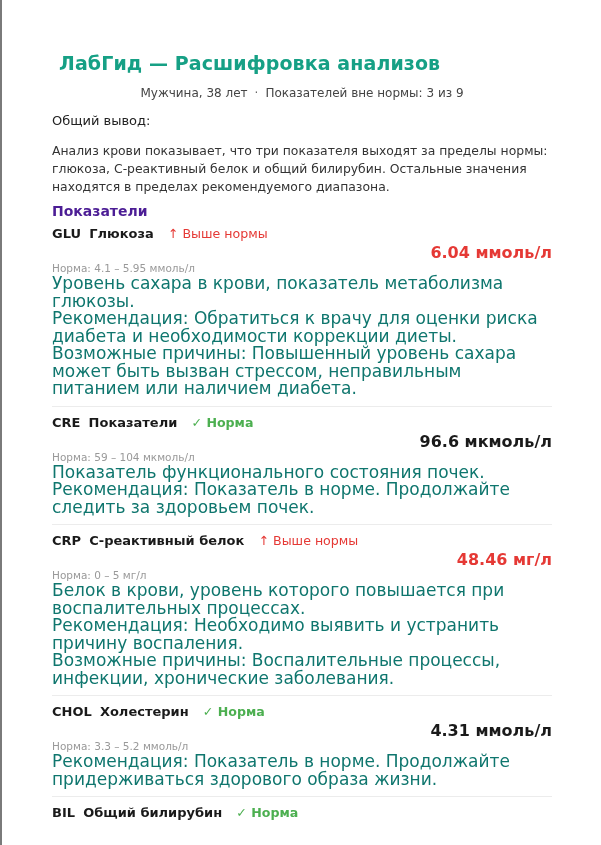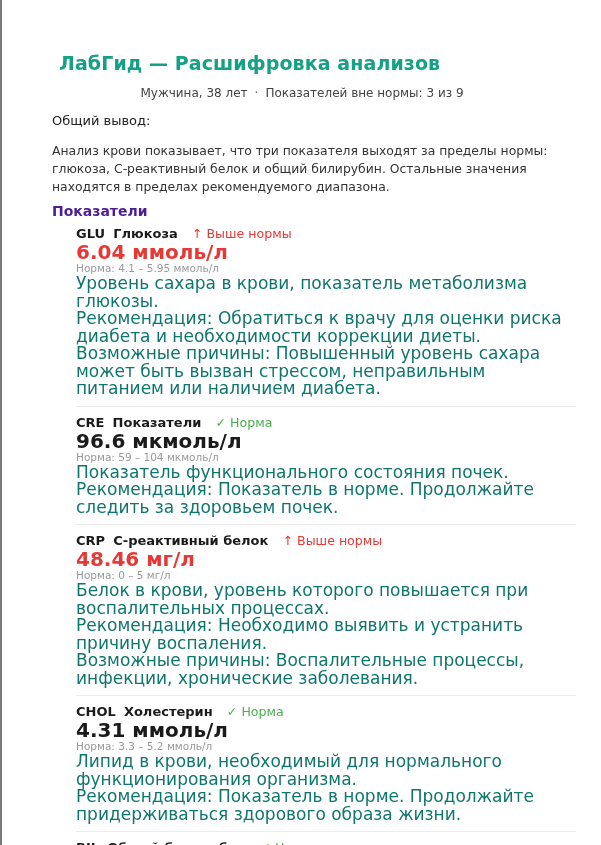--- a/index.html
+++ b/index.html
@@ -80,42 +80,42 @@
       position: absolute;
       top: 224px;
       left: 0;
       width: 500px;
     }
     .item {
       width: 500px;
       border-bottom: 1px solid #ececec;
       padding-bottom: 8px;
       margin-bottom: 6px;
-      margin-left: 24px;
     }
     .item-head {
       line-height: 19px;
       font-size: 13px;
     }
     .code, .name {
       font-weight: bold;
       color: #1a1a1a;
     }
     .code { margin-right: 4px; }
     .status {
       margin-left: 10px;
       font-size: 12.6px;
     }
     .status.high { color: #e53935; }
-    .status.ok { color: #4caf50; }
+    .status.ok { color: #4caf50; font-weight: bold; }
     .value {
-      font-size: 20px;
+      font-size: 16px;
       font-weight: bold;
       line-height: 19px;
       color: #1a1a1a;
+      text-align: right;
     }
     .value.high { color: #e53935; }
     .norm {
       font-size: 10.5px;
       color: #999999;
       line-height: 13px;
     }
     .desc {
       font-size: 17px;
       color: #0f766e;
@@ -182,21 +182,20 @@
     </div>
 
     <div class="item">
       <div class="item-head">
         <span class="code">CHOL</span>
         <span class="name">Холестерин</span>
         <span class="status ok"><span>✓</span> <span>Норма</span></span>
       </div>
       <div class="value">4.31 ммоль/л</div>
       <div class="norm">Норма: 3.3 – 5.2 ммоль/л</div>
-      <div class="desc">Липид в крови, необходимый для нормального функционирования организма.</div>
       <div class="desc">Рекомендация: Показатель в норме. Продолжайте придерживаться здорового образа жизни.</div>
     </div>
 
     <div class="item last">
       <div class="item-head">
         <span class="code">BIL</span>
         <span class="name">Общий билирубин</span>
         <span class="status ok"><span>✓</span> <span>Норма</span></span>
       </div>
     </div>

